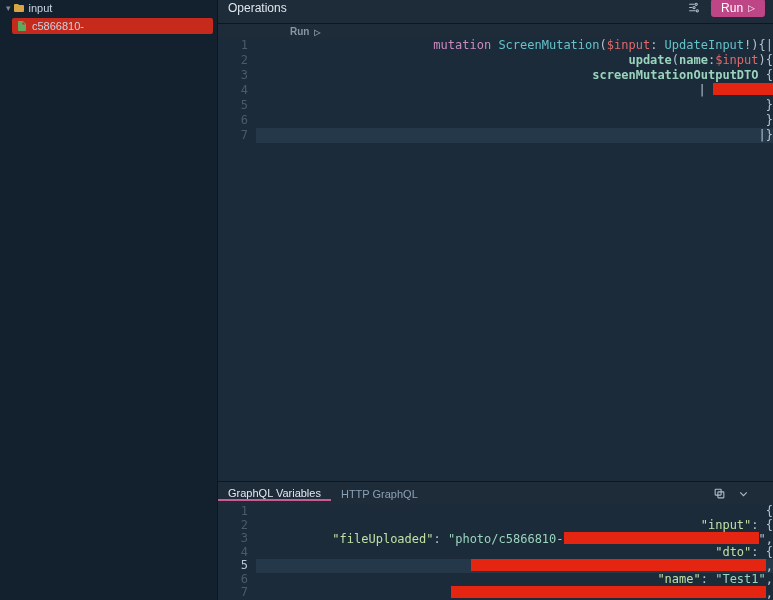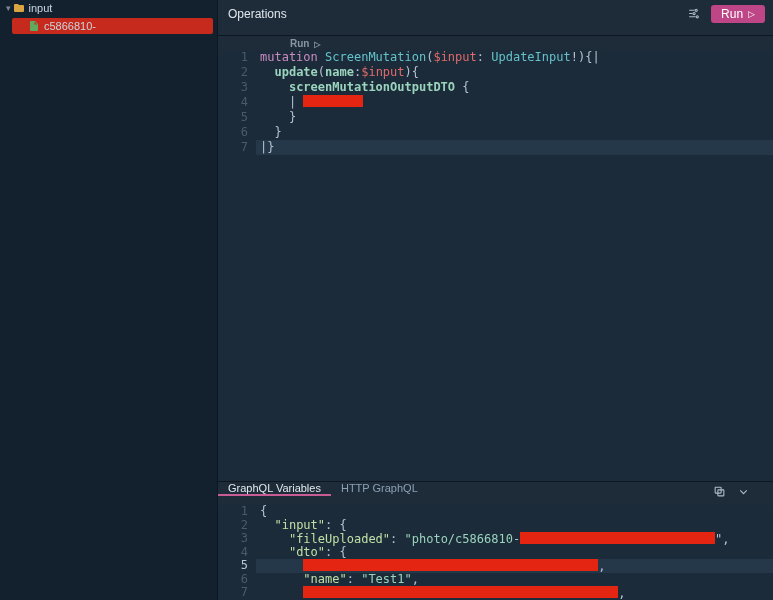--- a/index.html
+++ b/index.html
@@ -14,31 +14,31 @@
       width: 218px; background: #13202d;
       border-right: 1px solid #0d1722;
       padding-top: 0;
     }
     .tree-row {
       display: flex; align-items: center;
       height: 16px; padding: 0 4px 0 6px;
       color: #c9d5e0; font-size: 11px;
       white-space: nowrap;
     }
-    .tree-row.file-row { background: #c62a1c; border-radius: 2px; margin: 2px 4px 0 12px; padding-left: 16px;}
+    .tree-row.file-row { background: #c62a1c; border-radius: 2px; margin: 2px 4px 0 12px; padding-left: 4px;}
     .icon { display: inline-flex; align-items: center; justify-content: center; margin-right: 4px;}
     .chev { color: #7a8a9a; font-size: 9px; margin-right: 2px; }
     .folder-ic svg, .file-ic svg { width: 12px; height: 12px; }
     .folder-ic { color: #d9a441; }
     .file-ic { color: #5faa5f; }
 
     .main { flex: 1; display: flex; flex-direction: column; }
 
     .panel-header {
-      height: 36px; background: #1e2c3a;
+      height: 24px; background: #1e2c3a;
       border-bottom: 1px solid #0d1722;
       display: flex; align-items: center;
       padding: 0 8px 8px 10px;
       color: #e0e6ec; font-size: 12px;
     }
     .panel-header .title { flex: 1; }
     .hdr-icon-btn {
       width: 20px; height: 18px; display: inline-flex;
       align-items: center; justify-content: center;
       color: #aebcc9; margin-left: 4px; cursor: pointer;
@@ -58,38 +58,38 @@
       height: 14px; background: #1e2c3a;
       padding-left: 72px; display: flex; align-items: center;
     }
     .run-link { color: #8795a4; font-size: 10px; cursor: pointer; font-weight: bold; }
     .run-link .play { margin-left: 2px; font-size: 8px; }
 
     .editor { flex: 1; display: flex; background: #1b2b3a; overflow: hidden; font-family: Menlo, Consolas, monospace; font-size: 12px; line-height: 15px; }
     .gutter { width: 38px; text-align: right; padding-right: 8px; color: #4a5a6a; user-select: none; }
     .gutter .gl { height: 15px; }
     .code { flex: 1; position: relative; }
-    .lines { position: relative; }
+    .lines { position: relative; text-align: right; }
     .cl { height: 15px; white-space: pre; padding-left: 4px; }
     .hl-line { position: absolute; left: 0; right: 0; height: 15px; background: #25384a; }
 
     .tok-kw { color: #c98bc1; } 
     .tok-name { color: #65c2c9; } 
     .tok-var { color: #e06a6a; } 
     .tok-field { color: #9bd4bd; font-weight: bold; } 
     .tok-punc { color: #b7c3cf; }
     .tok-key { color: #bfe0a4; }
     .tok-str { color: #9bd4bd; }
 
     .redact { display: inline-block; background: #e42512; height: 12px; vertical-align: -1px; }
 
     .tabs-bar {
       height: 24px; background: #1e2c3a;
       border-top: 1px solid #0d1722;
-      display: flex; align-items: flex-start; padding-right: 20px;
+      display: flex; align-items: center; padding-right: 20px;
     }
     .tab {
       padding: 0 10px; display: flex; align-items: center;
       color: #8ca0b3; font-size: 11px; cursor: pointer;
     }
     .tab.active { color: #e3e9ef; border-bottom: 2px solid #c95c94; }
     .tabs-spacer { flex: 1; }
 
     .vars-editor { height: 95px; display: flex; background: #1b2b3a; font-family: Menlo, Consolas, monospace; font-size: 12px; line-height: 13.5px; overflow: hidden; }
     .vars-editor .gutter { width: 38px; padding-right: 8px; }

